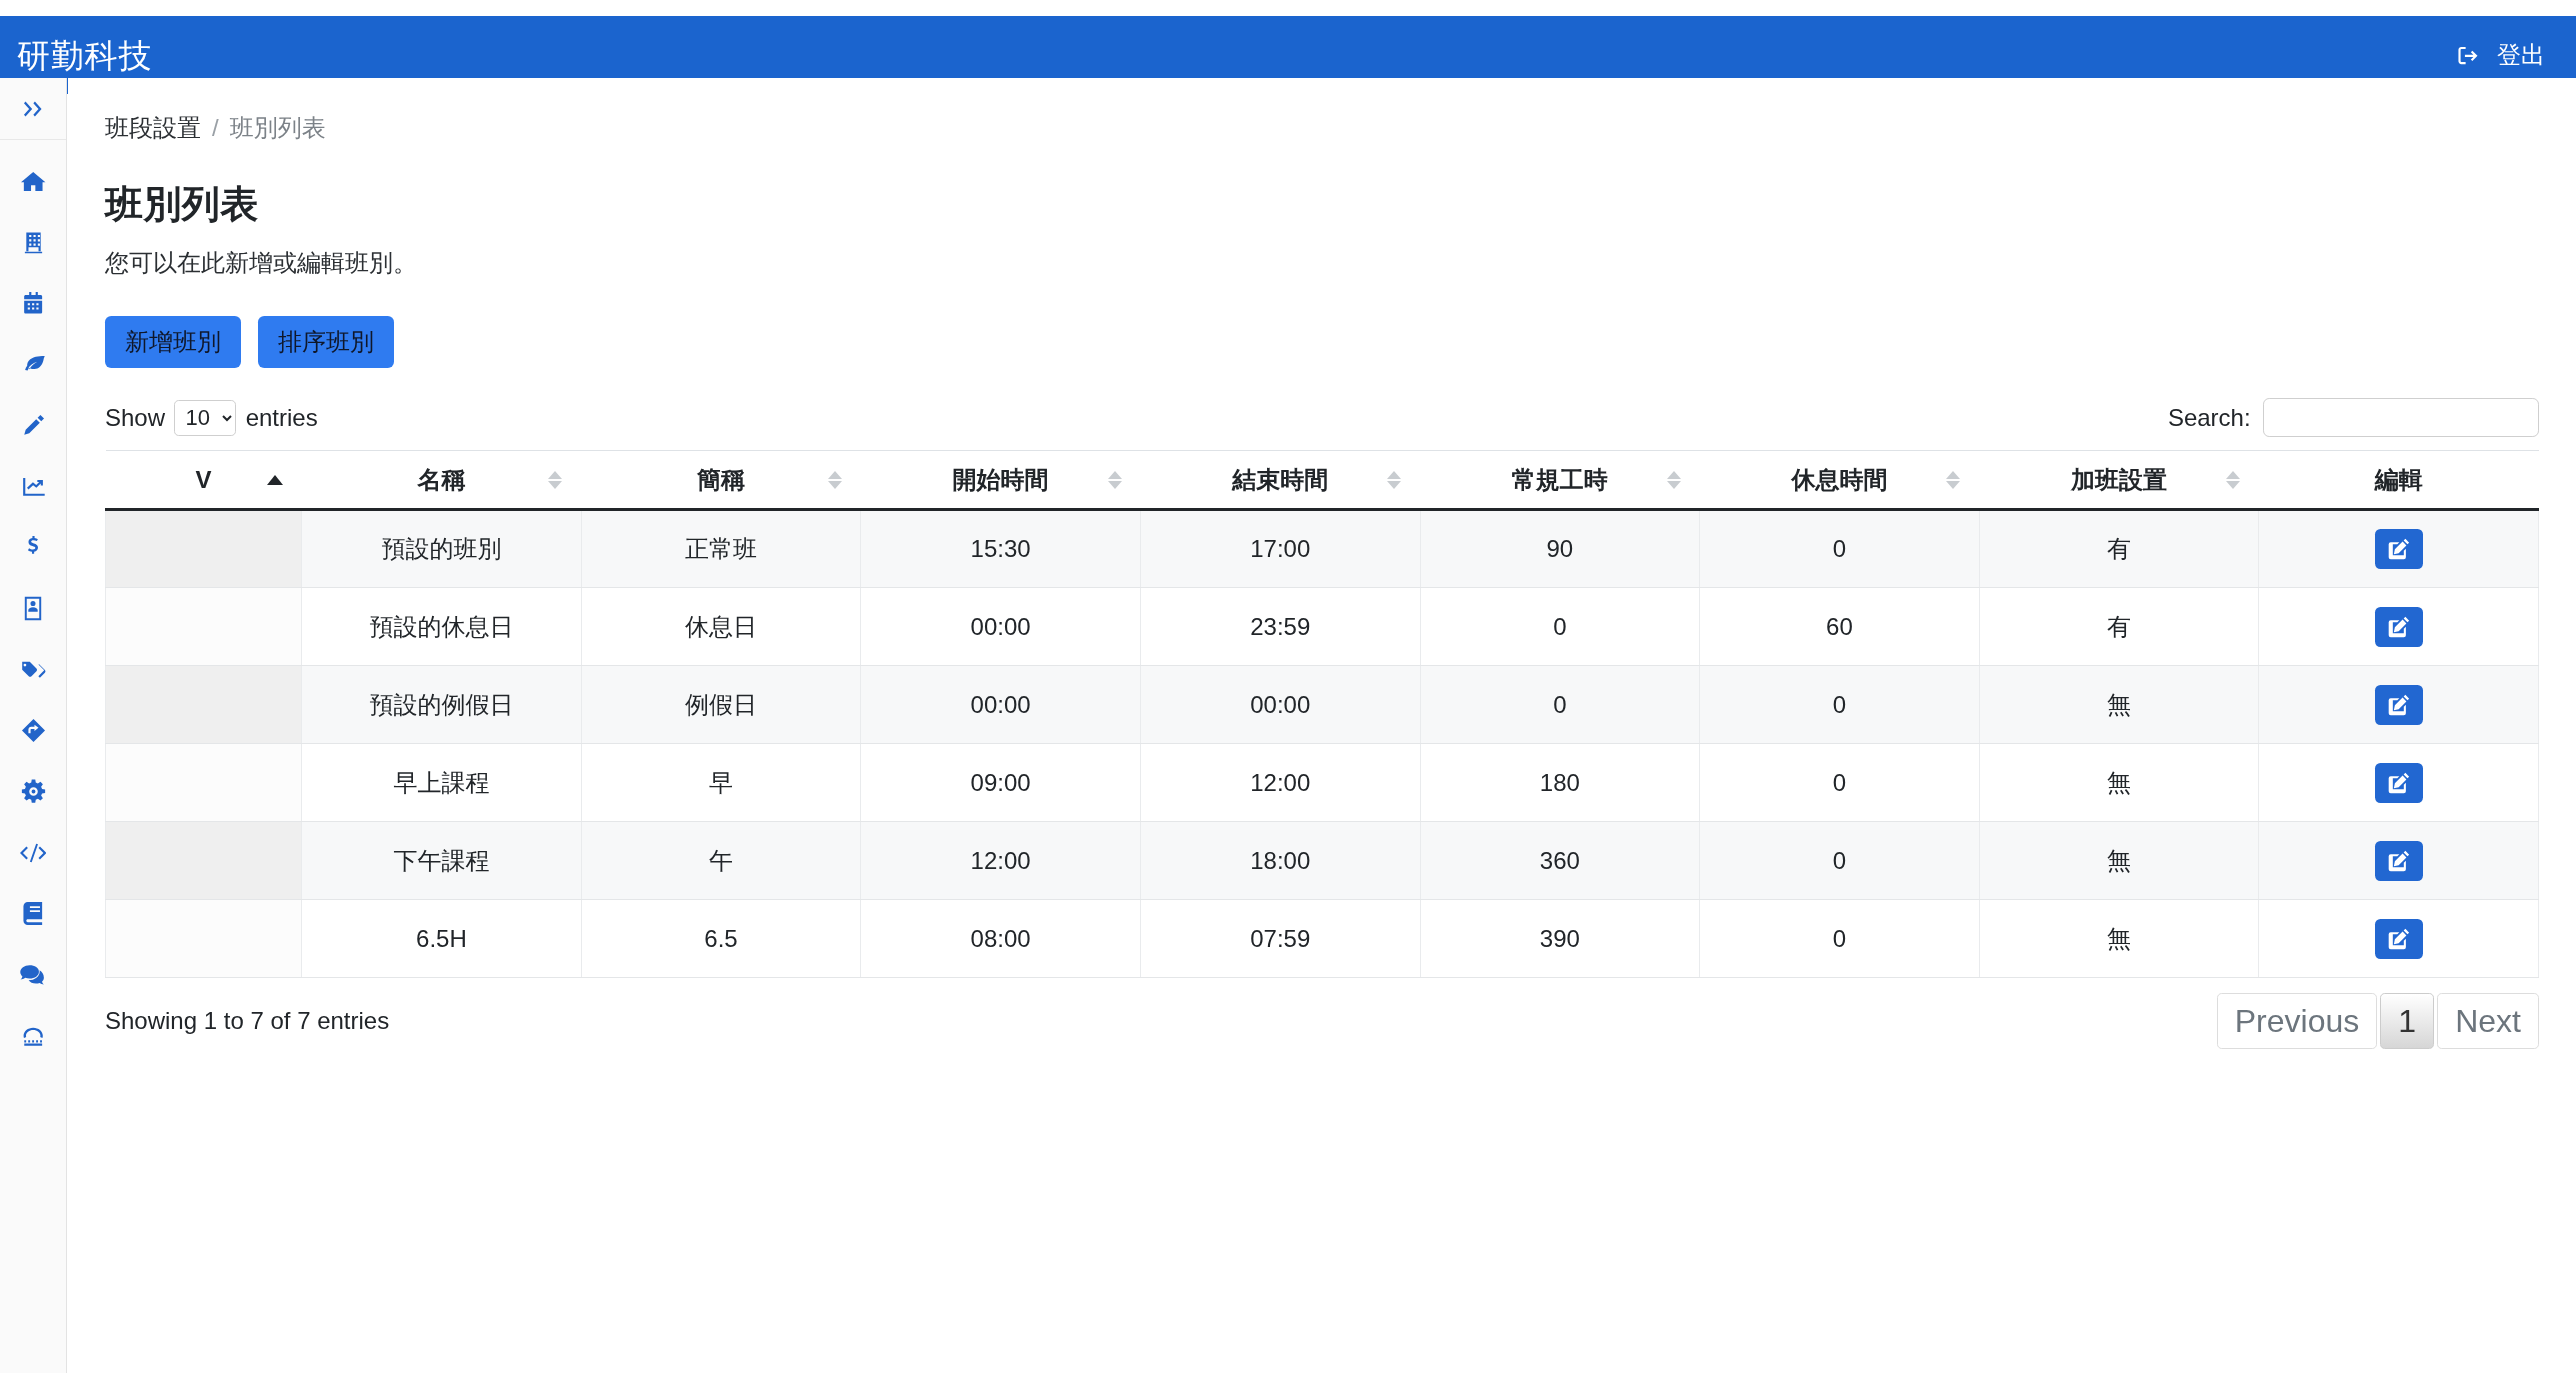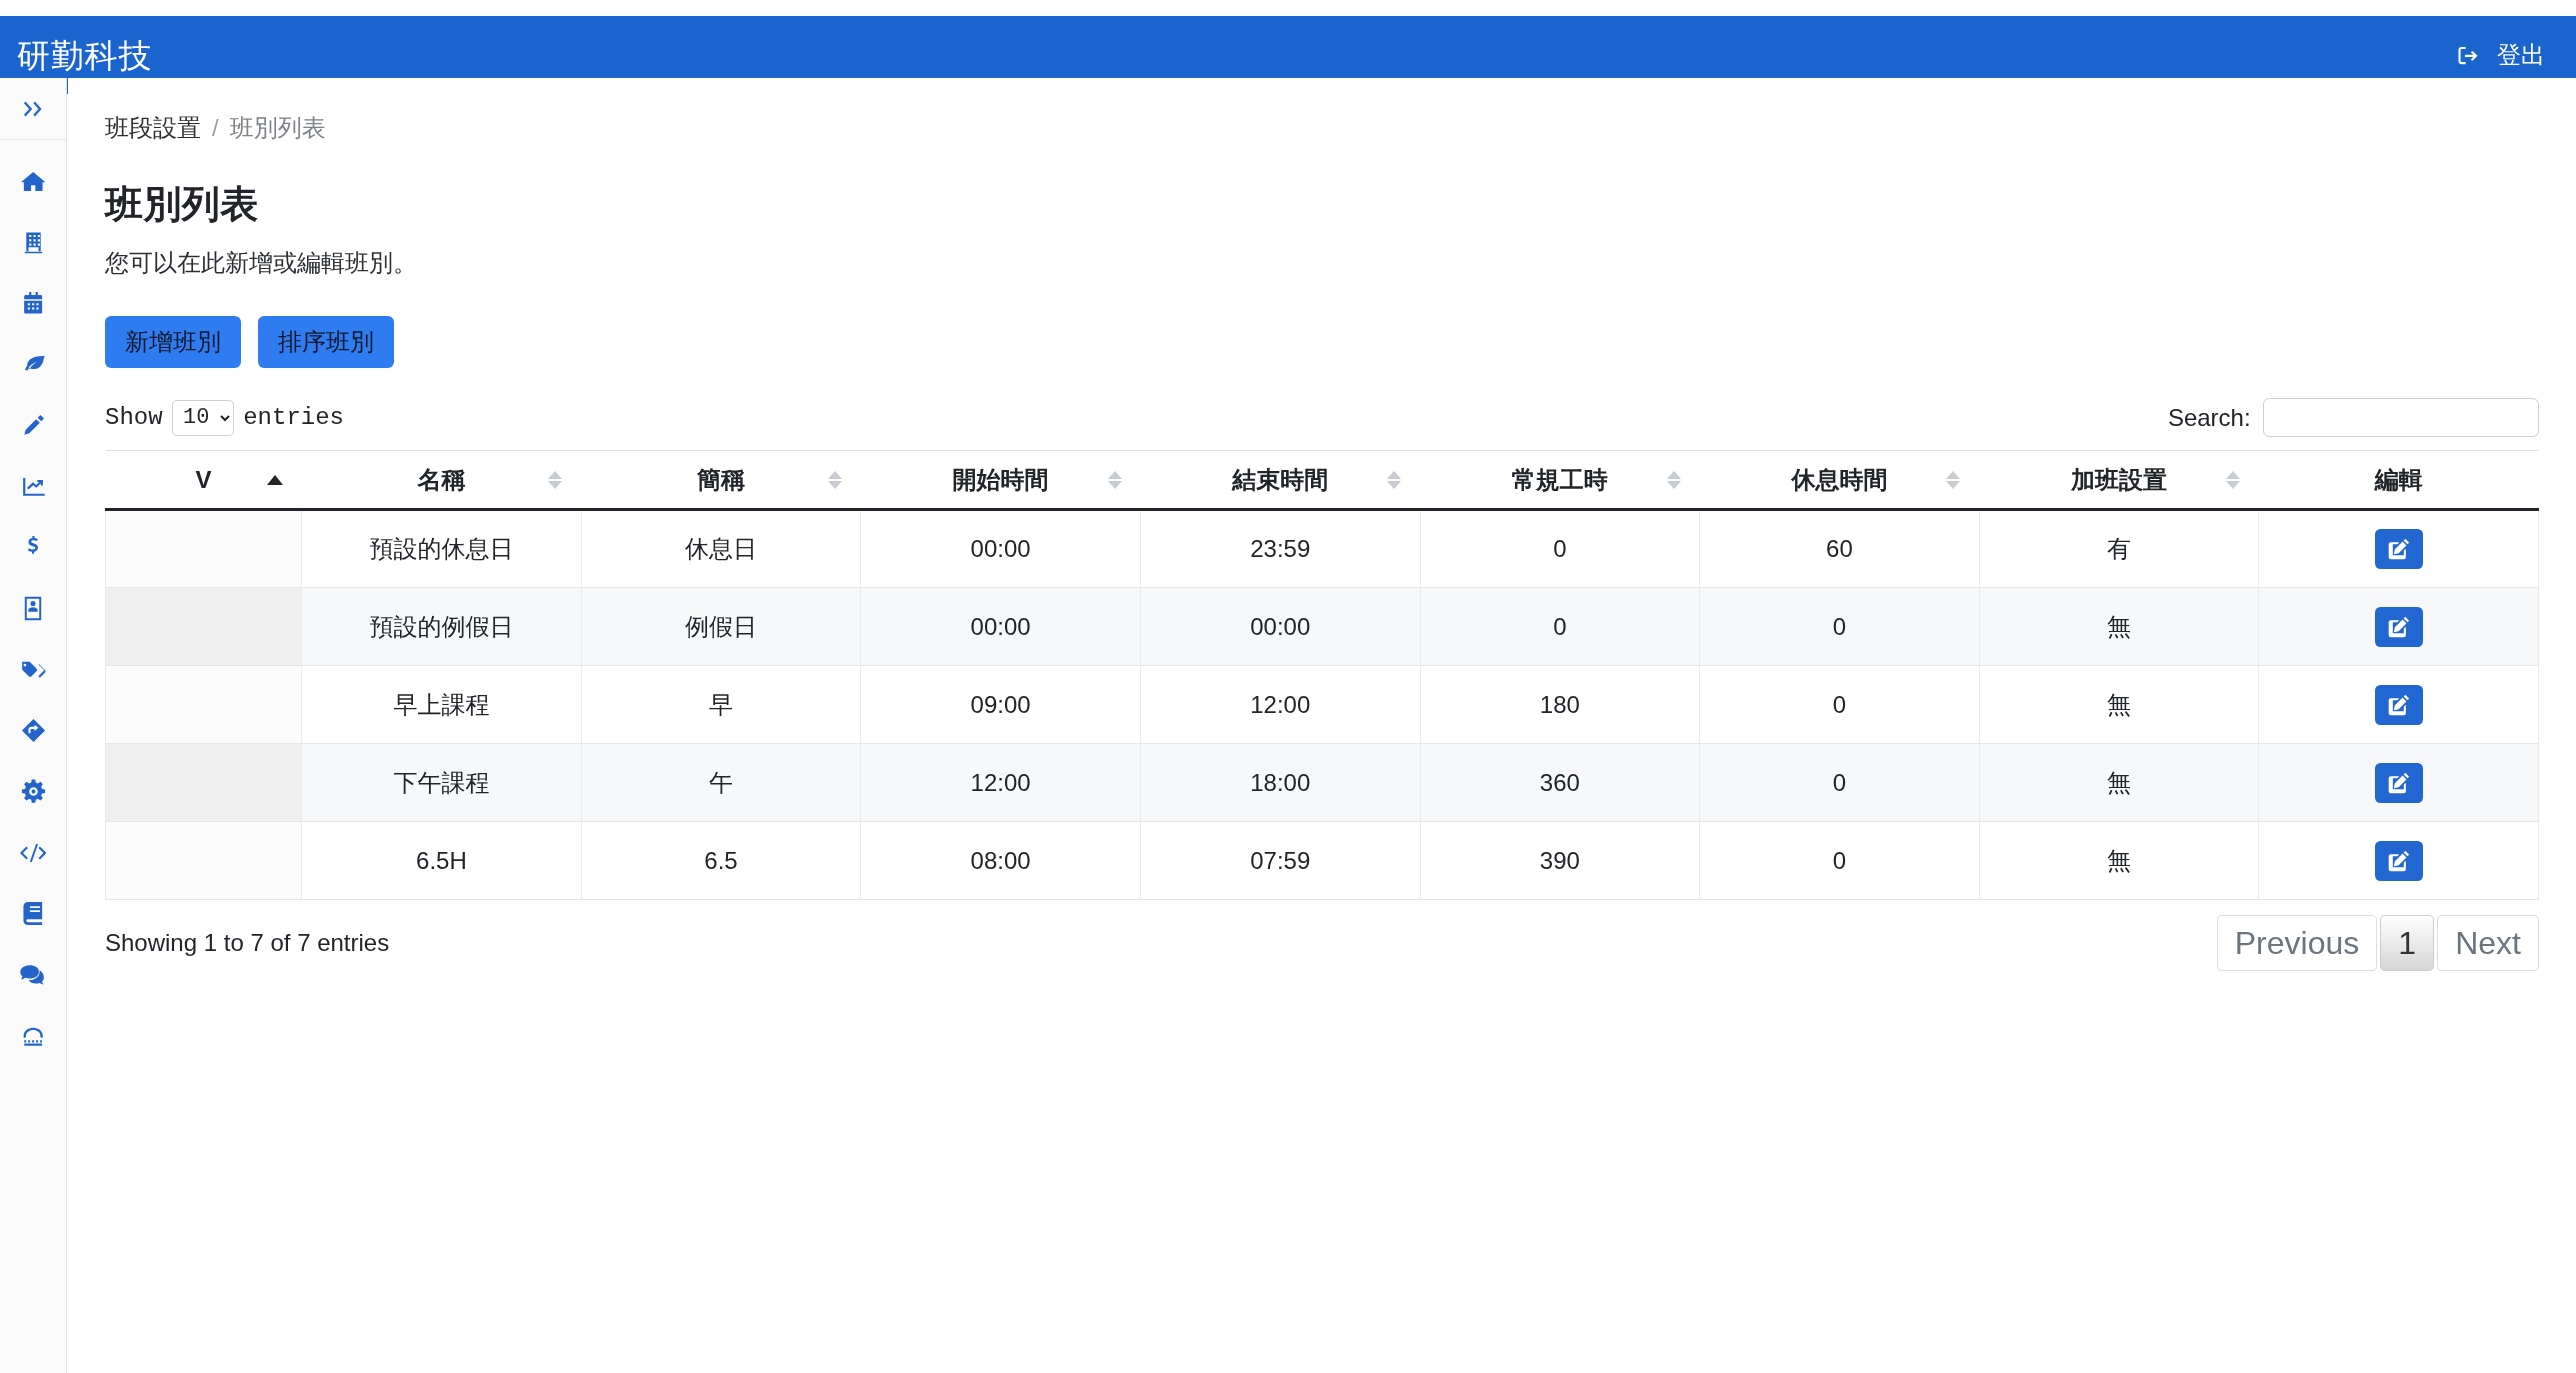--- a/index.html
+++ b/index.html
@@ -101,21 +101,21 @@
     line-height: 1.15;
   }
 
   .table-controls {
     margin: 29.5px 37px 0 37px;
     display: flex; align-items: center; justify-content: space-between;
     height: 40px;
   }
   .show-entries {
     display: flex; align-items: center; gap: 9.3px;
-    font-size: 24px; color: #212529; font-family: Liberation Mono, monospace;
+    font-size: 24px; color: #212529;
   }
   .len-select {
     font-family: inherit;
     font-size: 22px;
     height: 36px;
     width: 62px;
     padding: 0 3.1px 0 6.2px;
     border: 0.8px solid #cfcfcf;
     border-radius: 4.7px;
     background: #fff;
@@ -499,20 +499,38 @@
             </div>
           </th>
           <th class="no-sort">
             <div class="th-inner">
               <span>編輯</span>
             </div>
           </th>
         </tr>
     </thead>
     <tbody>
+        <tr class="odd">
+          <td class="sorted-col"></td>
+          <td>預設的班別</td>
+          <td>正常班</td>
+          <td>15:30</td>
+          <td>17:00</td>
+          <td>90</td>
+          <td>0</td>
+          <td>有</td>
+          <td><button class="edit-btn">
+              <span>
+                <svg width="22" height="22" viewBox="0 0 512 512">
+                  <path d="M64 96h200l-48 48H112v256h256V296l48-48v200a48 48 0 01-48 48H64a48 48 0 01-48-48V144a48 48 0 0148-48z"></path>
+                  <path d="M404 20l88 88-40 40-88-88 40-40zM340 84l88 88L248 352l-112 24 24-112L340 84z"></path>
+                </svg>
+              </span>
+            </button></td>
+        </tr>
         <tr class="even">
           <td class="sorted-col"></td>
           <td>預設的休息日</td>
           <td>休息日</td>
           <td>00:00</td>
           <td>23:59</td>
           <td>0</td>
           <td>60</td>
           <td>有</td>
           <td><button class="edit-btn">

